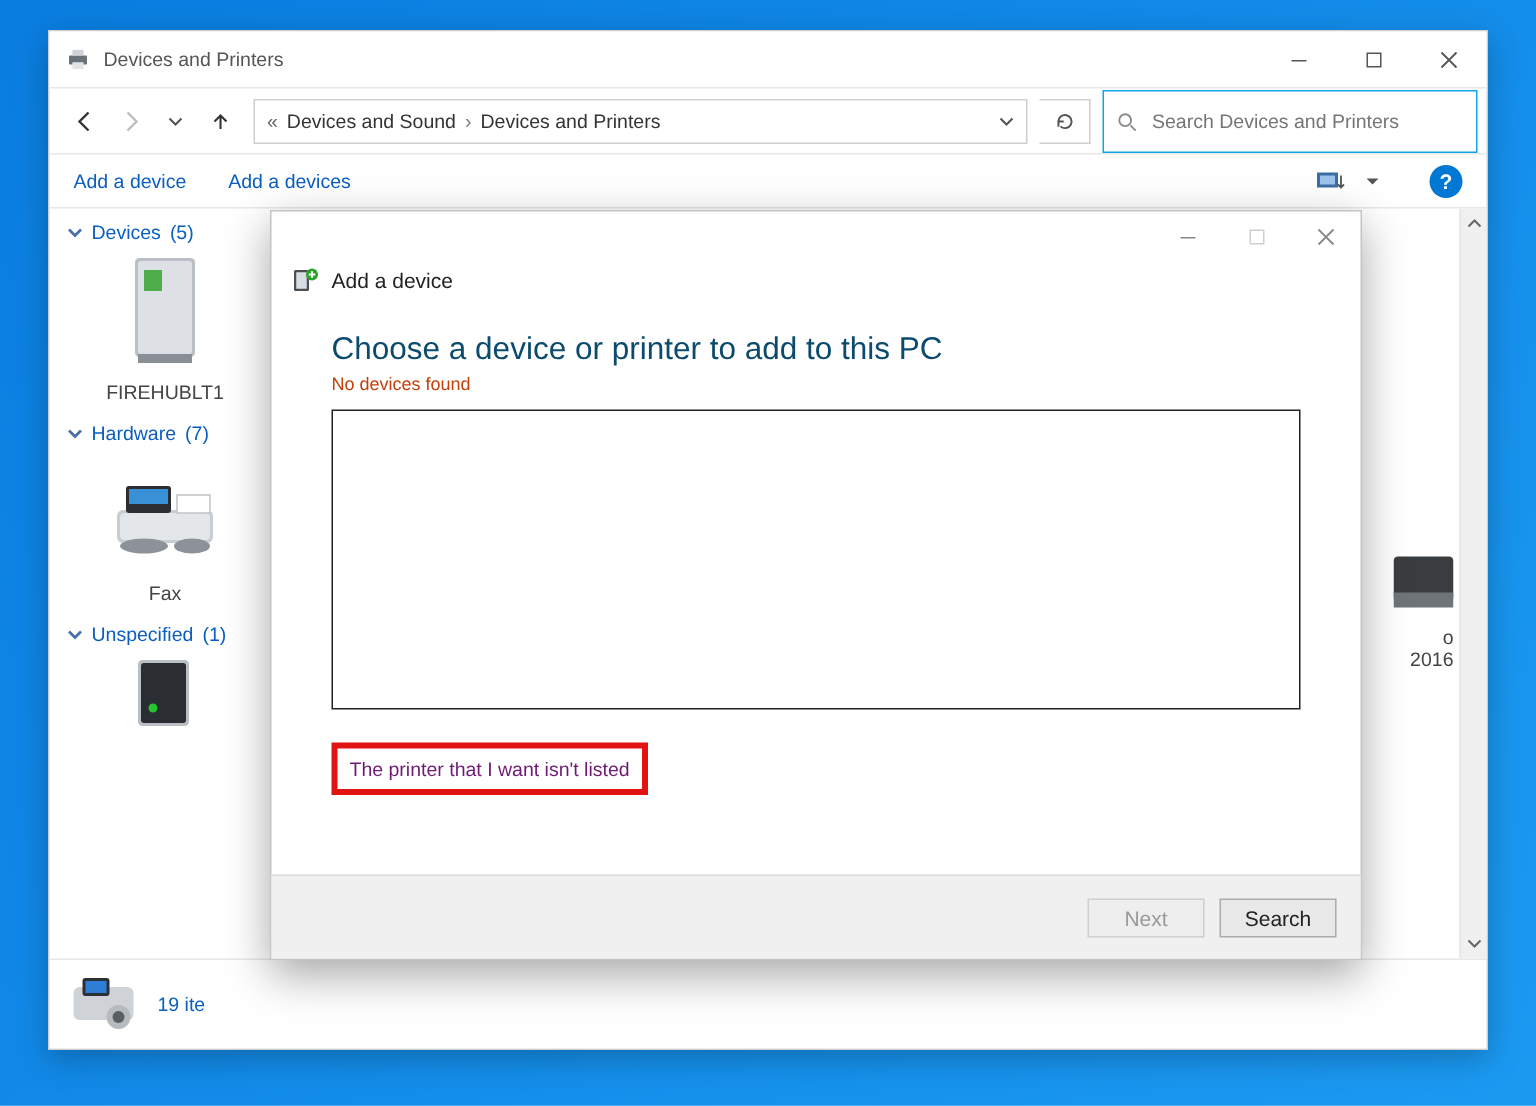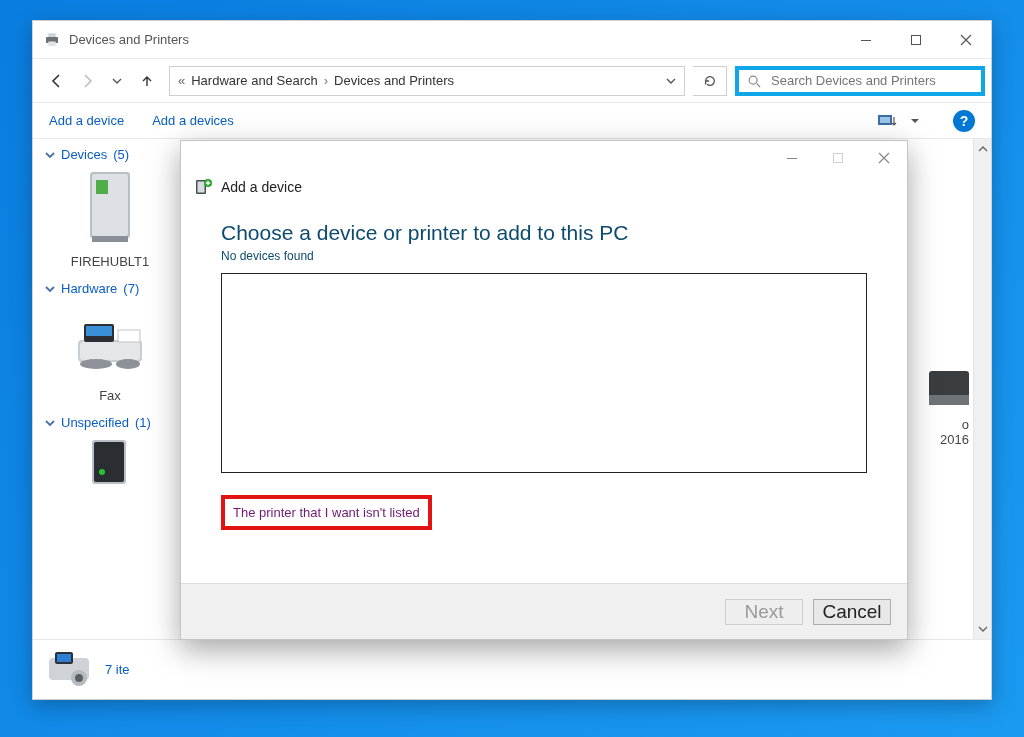--- a/index.html
+++ b/index.html
@@ -78,22 +78,22 @@
     display:flex;align-items:center;justify-content:center;
     color:#555;
     margin-left:auto;
   }
   .refresh-btn {
     width: 34px; height:30px;
     border:1px solid #cfcfcf; border-left:none;
     display:flex;align-items:center;justify-content:center;
   }
   .search-box {
-    width: 250px; height: 30px;
-    border: 4px solid #0ea5e9;
+    width: 250px; height: 42px;
+    border: 1px solid #0ea5e9;
     margin-left: 6px;
     display:flex; align-items:center;
     padding: 0 8px;
     color:#888;
     gap:8px;
   }
   .search-box input {
     flex:1; border:none; outline:none; font-size:13px;
     background:transparent;
   }
@@ -198,21 +198,21 @@
     flex:1;
     padding: 8px 40px 0;
   }
   .wiz-h1 {
     color:#0c4a6e;
     font-size:21px;
     font-weight:400;
     margin: 6px 0 4px;
   }
   .wiz-sub {
-    color:#0c4a6e; font-size:12px;
+    color:#c2410c; font-size:12px;
     margin-bottom:10px;
   }
   .wiz-list {
     border:1px solid #222;
     width: 100%;
     height: 200px;
     background:#fff;
   }
   .wiz-link {
     display:inline-block;
@@ -232,21 +232,21 @@
     height:56px;
     background:#f0f0f0;
     border-top:1px solid #dcdcdc;
     display:flex;align-items:center;justify-content:flex-end;
     gap:10px; padding: 0 16px;
   }
   .wbtn {
     min-width:78px;height:26px;
     border:1px solid #adadad;
     background:#e8e8e8;
-    font-size:19px;
+    font-size:14px;
     display:flex;align-items:center;justify-content:center;
   }
   .wbtn.disabled { color:#9a9a9a; background:#eee; border-color:#cfcfcf; }
 
   
   svg { display:block; }
 </style>
 </head>
 <body>
 
@@ -298,21 +298,21 @@
           </svg>
       </div>
       <div class="nav-btn">
         <svg width="14" height="14" viewBox="0 0 14 14">
             <path d="M7 12 V3 M3 7 L7 3 L11 7" fill="none" stroke="#333" stroke-width="1.4"></path>
           </svg>
       </div>
 
       <div class="addr-box">
         <span style="color:#666;">«</span>
-        <span>Hardware and Search</span>
+        <span>Devices and Sound</span>
         <span class="crumb-sep">›</span>
         <span>Devices and Printers</span>
         <div class="crumb-drop">
           <svg width="10" height="10" viewBox="0 0 10 10">
               <path d="M1 3 L5 7 L9 3" fill="none" stroke="#555" stroke-width="1.4"></path>
             </svg>
         </div>
       </div>
       <div class="refresh-btn">
         <svg width="14" height="14" viewBox="0 0 16 16">
@@ -443,21 +443,21 @@
       <div class="statusbar">
         <span>
           <svg width="48" height="40" viewBox="0 0 48 40">
             <rect x="4" y="8" width="40" height="22" rx="4" fill="#cfd3d7"></rect>
             <rect x="10" y="2" width="18" height="12" rx="2" fill="#2c3034"></rect>
             <rect x="12" y="4" width="14" height="8" fill="#2e7ed6"></rect>
             <circle cx="34" cy="28" r="8" fill="#b6bbc0"></circle>
             <circle cx="34" cy="28" r="4" fill="#5a5f64"></circle>
           </svg>
         </span>
-        <span class="status-text">7 ite</span>
+        <span class="status-text">19 ite</span>
       </div>
 
     </div>
   </div>
 
   <div class="wizard">
     <div class="wiz-title">
       <span class="title-spacer"></span>
       <div class="wiz-tbtn">
         <svg width="12" height="12" viewBox="0 0 12 12">
@@ -492,17 +492,17 @@
       <div class="wiz-h1">Choose a device or printer to add to this PC</div>
       <div class="wiz-sub">No devices found</div>
       <div class="wiz-list"></div>
       <span class="highlight-box">
         <span class="wiz-link" style="margin-top:0;">The printer that I want isn't listed</span>
       </span>
     </div>
 
     <div class="wiz-foot">
       <div class="wbtn disabled">Next</div>
-      <div class="wbtn">Cancel</div>
+      <div class="wbtn">Search</div>
     </div>
   </div>
 
 </div>
 
 </body></html>

